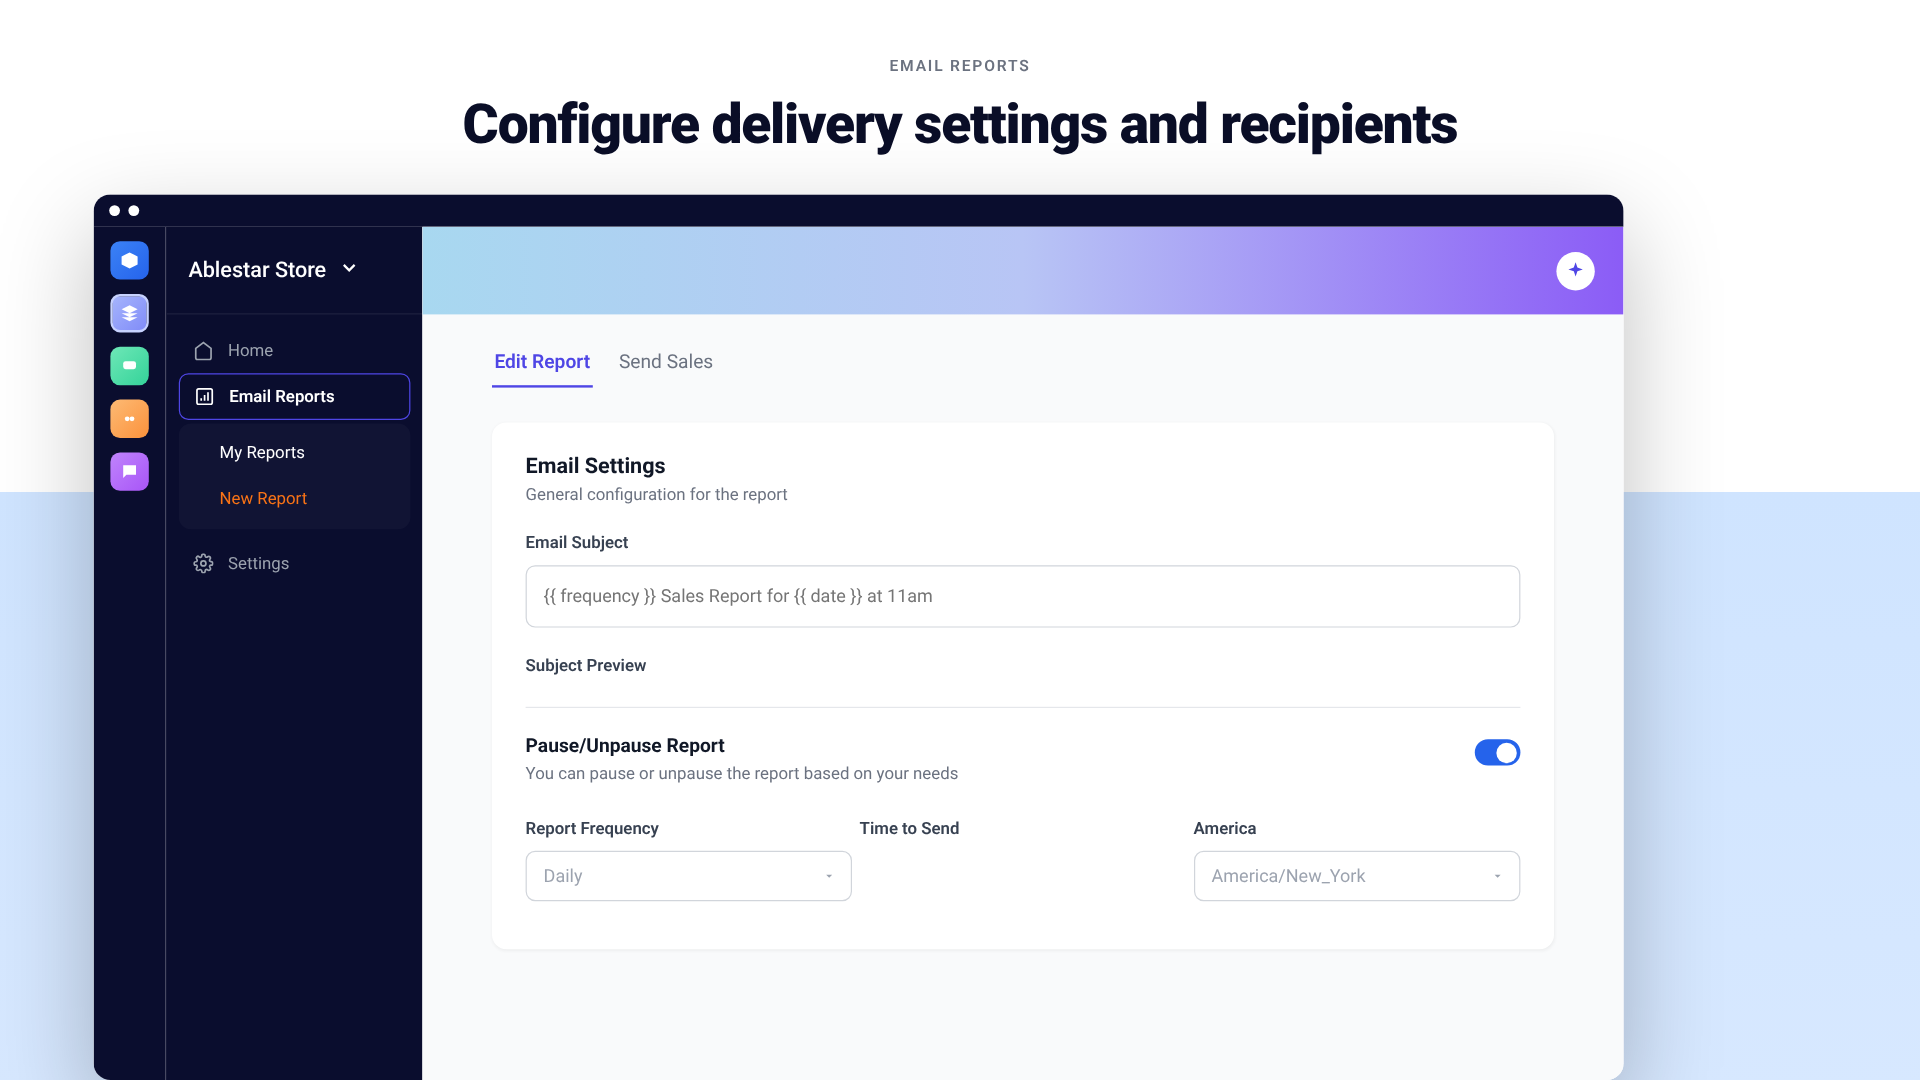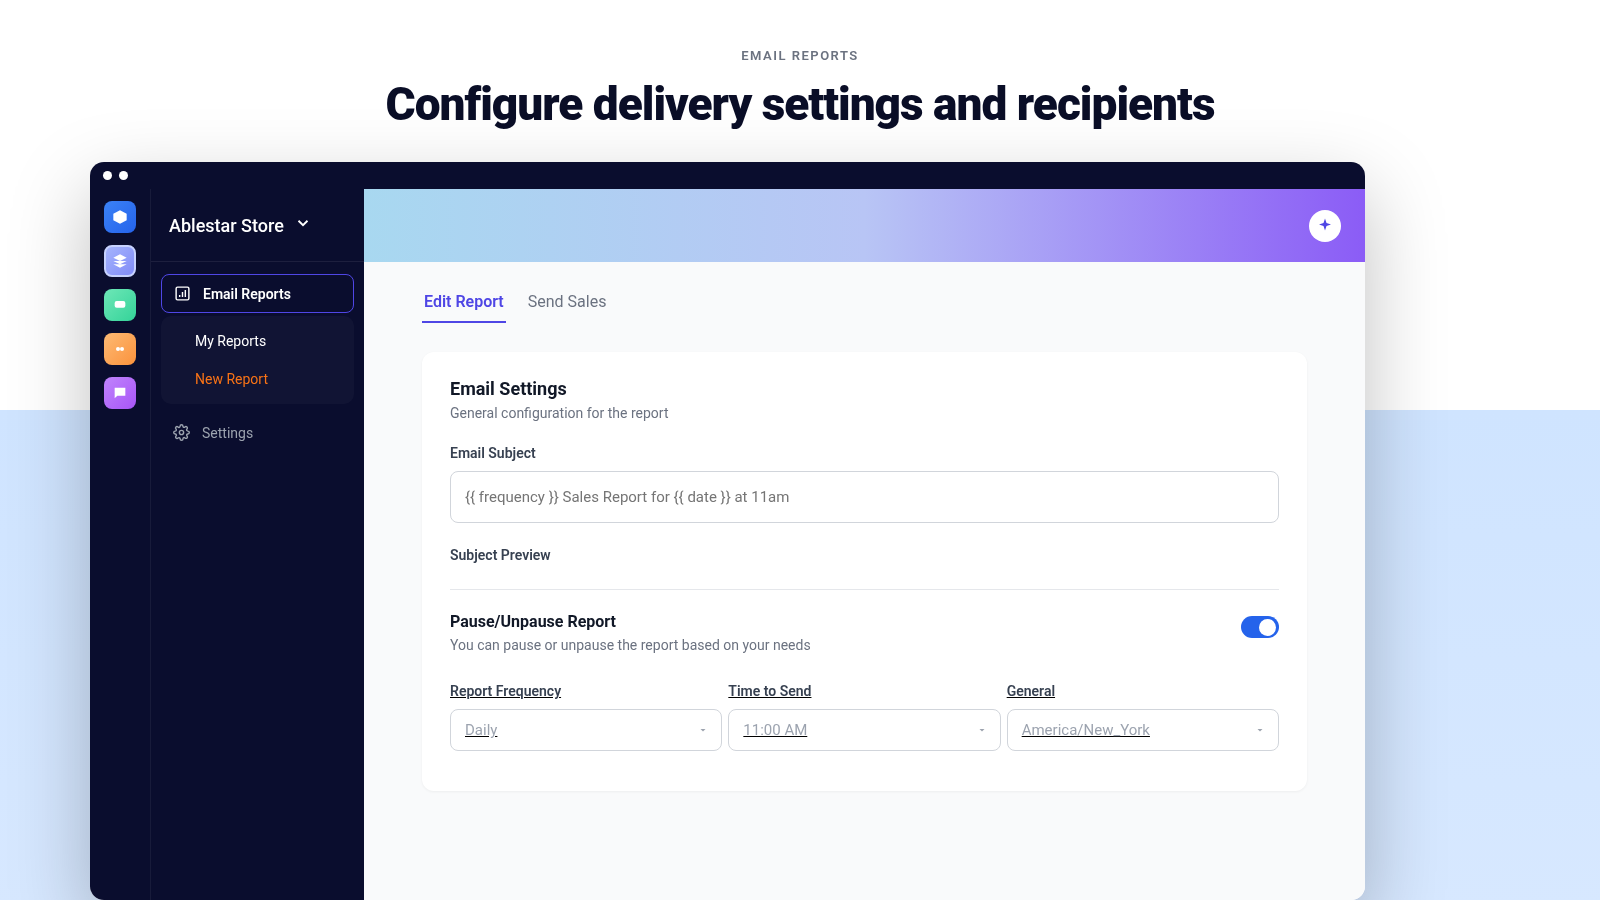--- a/index.html
+++ b/index.html
@@ -4,21 +4,21 @@
 <style>
 * { margin: 0; padding: 0; box-sizing: border-box; font-family: -apple-system, BlinkMacSystemFont, 'Segoe UI', Roboto, sans-serif; }
 body { width: 1600px; height: 900px; background: #fff; overflow: hidden; position: relative; }
 
 .page-header { text-align: center; padding-top: 48px; }
 .page-eyebrow { font-size: 13px; font-weight: 600; letter-spacing: 1.5px; color: #6b7280; text-transform: uppercase; }
 .page-title { font-size: 46px; font-weight: 900; color: #0a0e27; margin-top: 14px; letter-spacing: -1px; }
 
 .bg-band { position: absolute; left: 0; right: 0; top: 410px; height: 500px; background: linear-gradient(180deg, #cfe4ff 0%, #d7e8ff 100%); z-index: 0; }
 
-.app-window { position: absolute; left: 90px; top: 162px; width: 1275px; height: 738px; background: #fff; border-radius: 14px; overflow: hidden; box-shadow: 0 30px 80px rgba(0,0,0,0.25); z-index: 2; }
+.app-window { position: absolute; left: 78px; top: 162px; width: 1275px; height: 738px; background: #fff; border-radius: 14px; overflow: hidden; box-shadow: 0 30px 80px rgba(0,0,0,0.25); z-index: 2; }
 
 .titlebar { height: 27px; background: #0a0d2e; display: flex; align-items: center; padding-left: 13px; gap: 7px; }
 .titlebar .dot { width: 9px; height: 9px; border-radius: 50%; background: #fff; }
 
 .app-body { display: flex; height: calc(100% - 27px); }
 
 .nav-rail { width: 60px; background: #0a0d2e; padding-top: 12px; display: flex; flex-direction: column; align-items: center; gap: 12px; }
 .rail-icon { width: 32px; height: 32px; border-radius: 8px; display: flex; align-items: center; justify-content: center; }
 .rail-1 { background: linear-gradient(135deg,#3b82f6,#2563eb); }
 .rail-2 { background: linear-gradient(135deg,#a5b4fc,#818cf8); border: 2px solid #c7d2fe; }
@@ -61,21 +61,21 @@
 .hl { background: #fef08a; padding: 0 1px; }
 
 .divider { height: 1px; background: #e5e7eb; margin: 26px 0 22px 0; }
 
 .pause-row { display: flex; justify-content: space-between; align-items: flex-start; }
 .pause-row h3 { font-size: 16px; font-weight: 700; color: #111827; }
 .pause-row p { font-size: 14px; color: #6b7280; margin-top: 6px; }
 .toggle { width: 38px; height: 22px; background: #2563eb; border-radius: 20px; position: relative; cursor: pointer; margin-top: 4px; }
 .toggle .knob { width: 17px; height: 17px; background: #fff; border-radius: 50%; position: absolute; right: 3px; top: 2.5px; }
 
-.selects-row { display: flex; gap: 6px; margin-top: 30px; text-decoration: underline; }
+.selects-row { display: flex; gap: 6px; margin-top: 30px; }
 .select-group { flex: 1; }
 .select-group .field-label { margin-top: 0; }
 .select-box { height: 42px; border: 1px solid #d1d5db; border-radius: 8px; display: flex; align-items: center; justify-content: space-between; padding: 0 12px 0 14px; font-size: 15px; color: #9ca3af; background: #fff; cursor: pointer; }
 .select-box svg { width: 12px; height: 12px; }
 </style>
 </head>
 <body>
 
 <div class="page-header">
   <div class="page-eyebrow">EMAIL REPORTS</div>
@@ -122,20 +122,26 @@
     <div class="sidebar">
       <div class="store-select">
         <span class="store-name">Ablestar Store</span>
         <span class="store-chevron">
           <svg width="18" height="18" viewBox="0 0 24 24" fill="none" stroke="currentColor" stroke-width="2.5">
               <polyline points="6 9 12 15 18 9"></polyline>
             </svg>
         </span>
       </div>
       <div class="nav-list">
+        <div class="nav-item">
+          <svg viewBox="0 0 24 24" fill="none" stroke="currentColor" stroke-width="2">
+              <path d="M3 9l9-7 9 7v11a2 2 0 0 1-2 2H5a2 2 0 0 1-2-2z"></path>
+            </svg>
+          <span>Home</span>
+        </div>
         <div class="nav-item active">
           <svg viewBox="0 0 24 24" fill="none" stroke="currentColor" stroke-width="2">
               <rect x="3" y="3" width="18" height="18" rx="2"></rect>
               <path d="M8 14v3M12 10v7M16 7v10"></path>
             </svg>
           <span>Email Reports</span>
         </div>
         <div class="nav-sub">
           <div class="nav-sub-item active">My Reports</div>
           <div class="nav-sub-item">New Report</div>
@@ -190,29 +196,23 @@
               <div class="field-label">Report Frequency</div>
               <div class="select-box">
                 <span>Daily</span>
                 <svg viewBox="0 0 24 24" fill="#9ca3af">
                     <path d="M7 10l5 5 5-5z"></path>
                   </svg>
               </div>
             </div>
             <div class="select-group">
               <div class="field-label">Time to Send</div>
-              <div class="select-box">
-                <span>11:00 AM</span>
-                <svg viewBox="0 0 24 24" fill="#9ca3af">
-                    <path d="M7 10l5 5 5-5z"></path>
-                  </svg>
-              </div>
             </div>
             <div class="select-group">
-              <div class="field-label">General</div>
+              <div class="field-label">America</div>
               <div class="select-box">
                 <span>America/New_York</span>
                 <svg viewBox="0 0 24 24" fill="#9ca3af">
                     <path d="M7 10l5 5 5-5z"></path>
                   </svg>
               </div>
             </div>
           </div>
         </div>
       </div>

